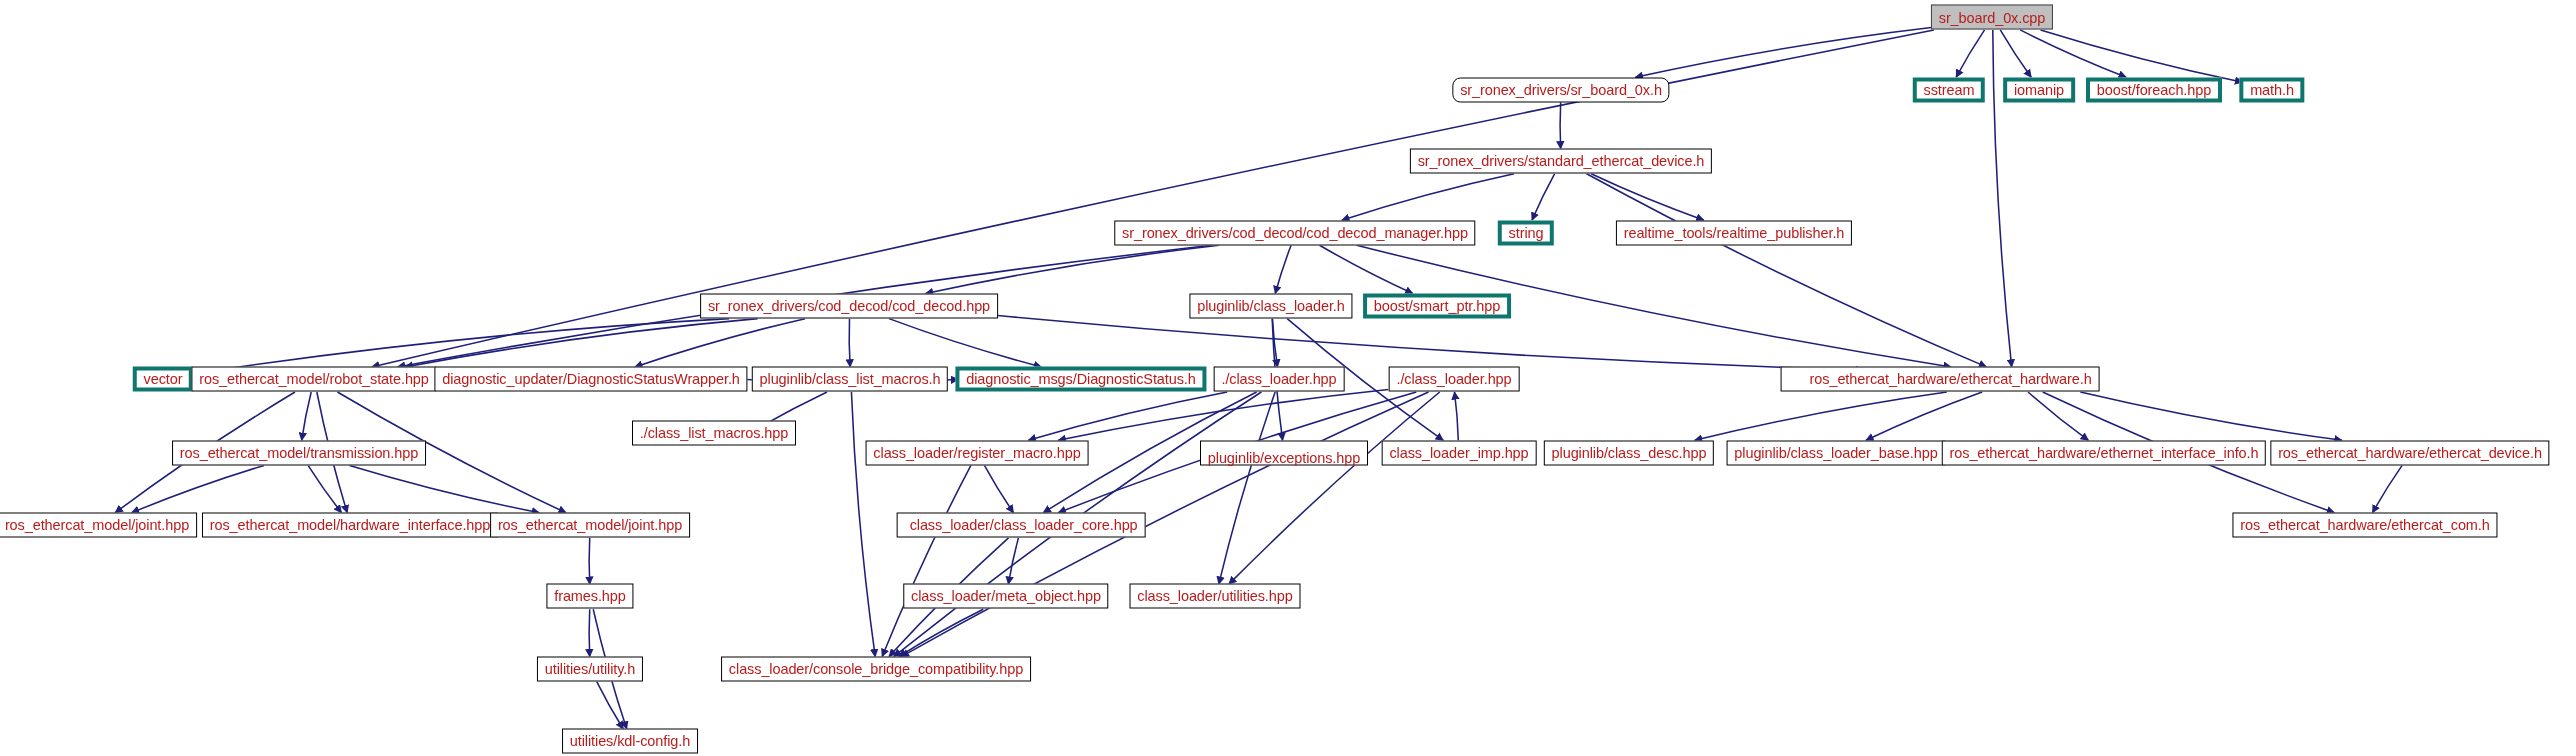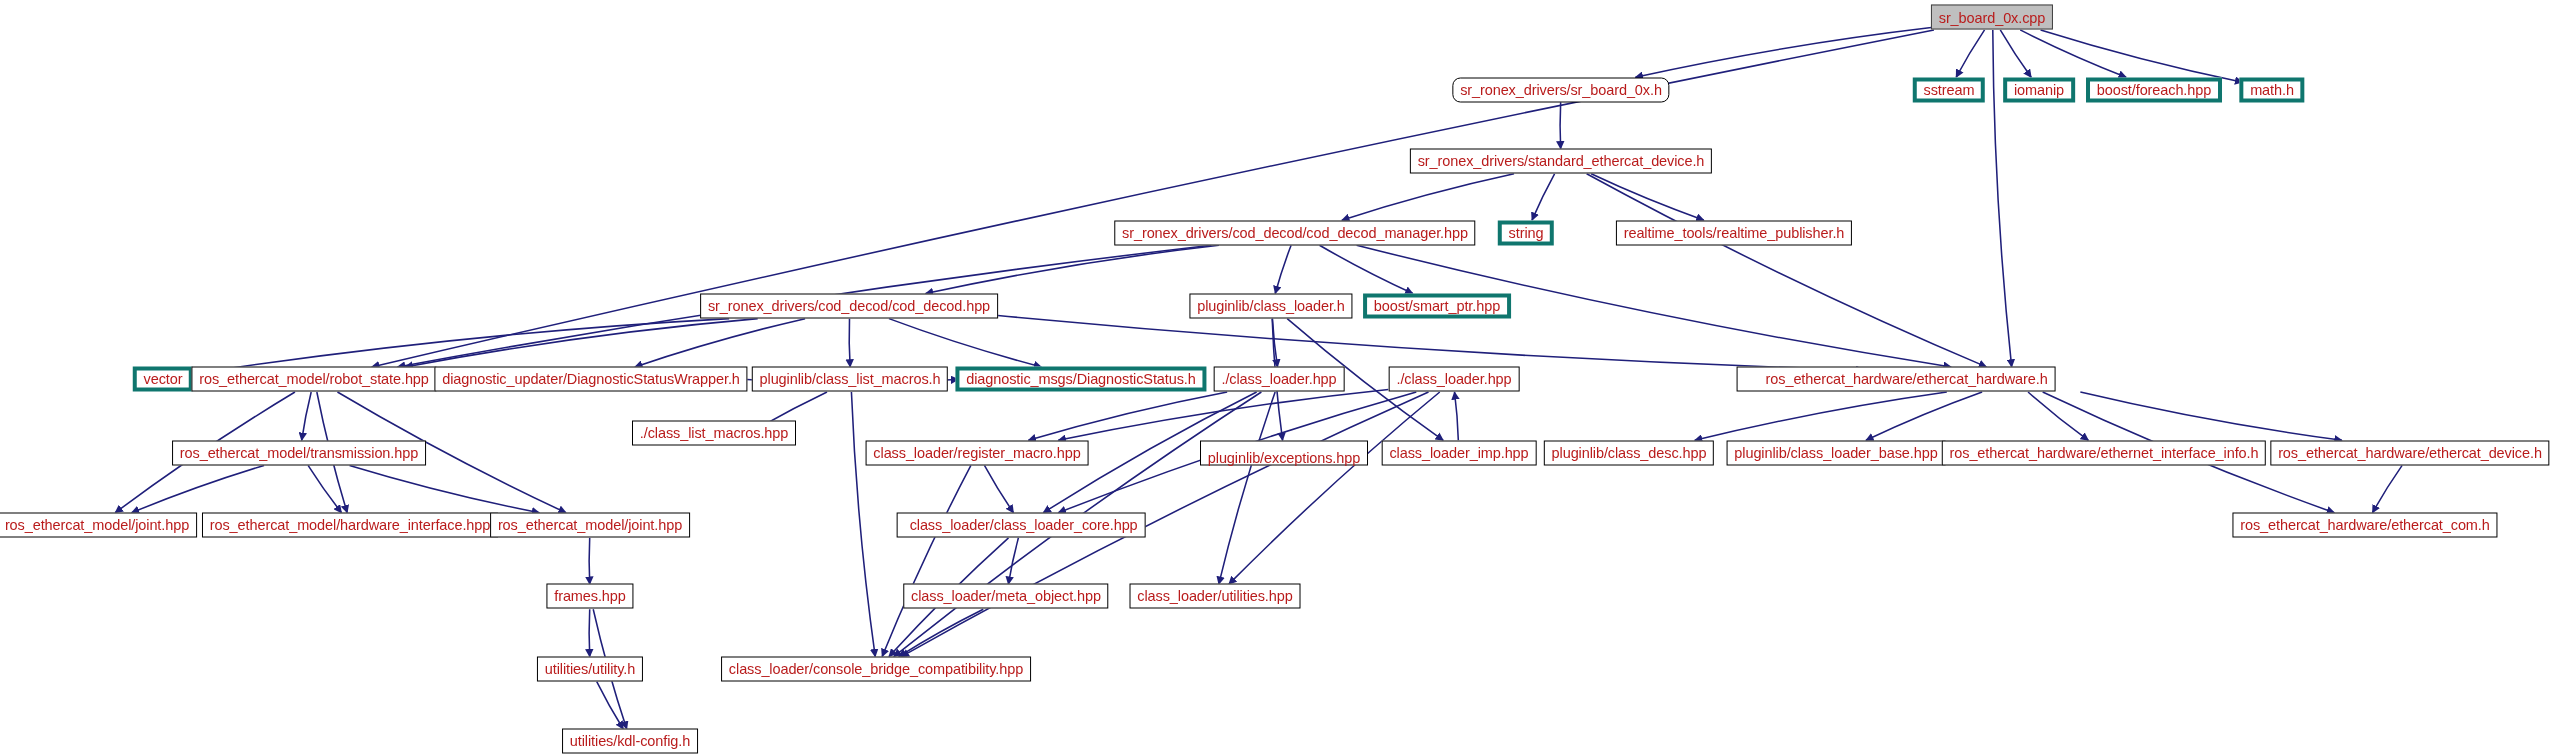--- a/index.html
+++ b/index.html
@@ -181,21 +181,21 @@
       </div>
       <div class="node system" style="left: 1081px; top: 379px;">
         <span class="node-label">diagnostic_msgs/DiagnosticStatus.h</span>
       </div>
       <div class="node" style="left: 1279px; top: 379px;">
         <span class="node-label">./class_loader.hpp</span>
       </div>
       <div class="node" style="left: 1454px; top: 379px;">
         <span class="node-label">./class_loader.hpp</span>
       </div>
-      <div class="node" style="left: 1896px; top: 379px; padding-left: 28px;">
+      <div class="node" style="left: 1940px; top: 379px; padding-left: 28px;">
         <span class="node-label">ros_ethercat_hardware/ethercat_hardware.h</span>
       </div>
       <div class="node" style="left: 714px; top: 433px;">
         <span class="node-label">./class_list_macros.hpp</span>
       </div>
       <div class="node" style="left: 299px; top: 453px;">
         <span class="node-label">ros_ethercat_model/transmission.hpp</span>
       </div>
       <div class="node" style="left: 977px; top: 453px;">
         <span class="node-label">class_loader/register_macro.hpp</span>

